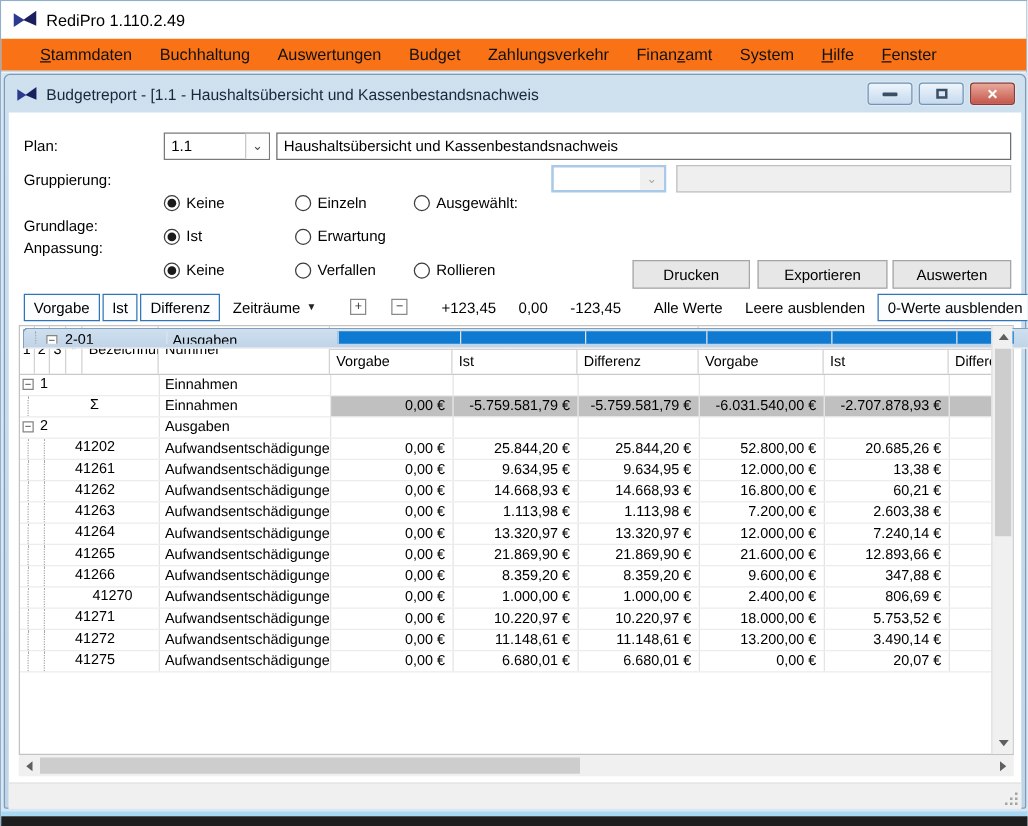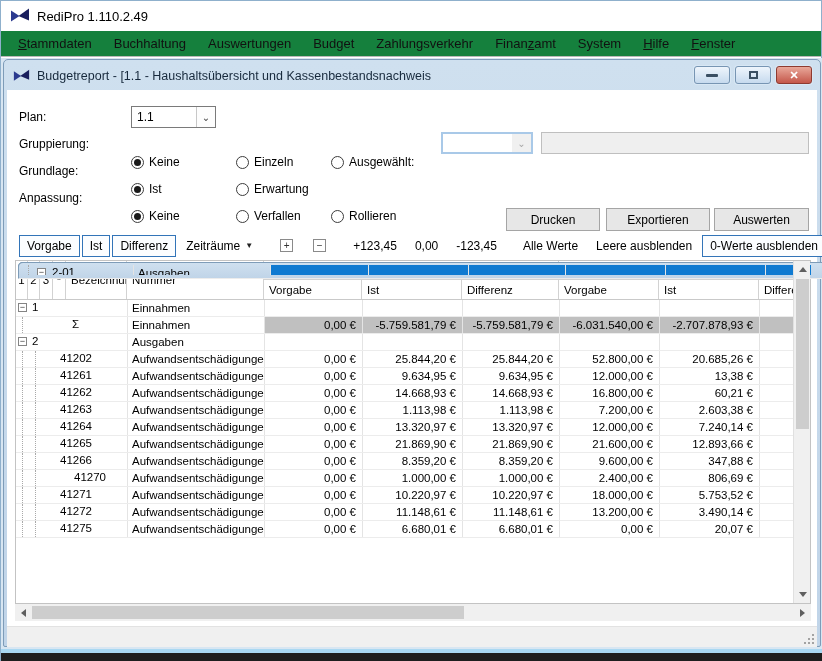--- a/index.html
+++ b/index.html
@@ -6,21 +6,21 @@
   html,body { width:822px; height:661px; }
   body { font-family:"Liberation Sans", sans-serif; background:#fff; overflow:hidden; }
   .screen { position:relative; width:822px; height:661px; background:#fff; border:1px solid #8fb0cc; }
 
   
   .main-titlebar { position:absolute; left:0; top:0; width:100%; height:30px; background:#fff; display:flex; align-items:center; padding-left:9px; }
   .main-titlebar .title { font-size:13px; color:#000; margin-left:7px; }
   .logo { width:20px; height:16px; display:inline-block; }
 
   
-  .menubar { position:absolute; left:0; top:30px; width:100%; height:26px; background:#15803d; border-bottom:1px solid #b9b9b9; display:flex; align-items:center; padding-left:6px; }
+  .menubar { position:absolute; left:0; top:30px; width:100%; height:26px; background:#f97316; border-bottom:1px solid #b9b9b9; display:flex; align-items:center; padding-left:20px; }
   .menu-item { font-size:13px; color:#111; padding:4px 11px; cursor:default; }
   .menu-item u { text-decoration:underline; }
 
   
   .mdi { position:absolute; left:0; top:57px; width:822px; height:591px; background:#d8e6f2; }
 
   
   .child { position:absolute; left:2px; top:1px; width:818px; height:588px; background:linear-gradient(#cfe0ef,#c0d4e8); border:1px solid #7e9cb8; border-radius:5px 5px 2px 2px; padding:2px 3px 3px 3px; }
   .child-titlebar { height:28px; display:flex; align-items:center; padding-left:6px; position:relative; }
   .child-titlebar .title { font-size:12.5px; color:#17293c; margin-left:7px; white-space:nowrap; }
@@ -146,32 +146,33 @@
 
       <div class="client">
 
         <div class="flabel" style="top:20px">Plan:</div>
         <div class="combo" style="left:124px; top:16px; width:85px">
           <span class="cval">1.1</span>
           <span class="cbtn">
               <span>⌄</span>
             </span>
         </div>
+        <div class="tinput" style="left:214px; top:16px; width:588px">Haushaltsübersicht und Kassenbestandsnachweis</div>
 
         <div class="flabel" style="top:47px">Gruppierung:</div>
         <div id="gruppierung-opts"></div>
         <div class="combo disabled" style="left:434px; top:42px; width:92px">
           <span class="cval"></span>
           <span class="cbtn">
               <span>⌄</span>
             </span>
         </div>
         <div class="tinput disabled" style="left:534px; top:42px; width:268px"></div>
 
-        <div class="flabel" style="top:74px">Grundlage:</div>
+        <div class="flabel" style="top:84px">Grundlage:</div>
         <div id="grundlage-opts"></div>
 
         <div class="flabel" style="top:101px">Anpassung:</div>
         <div id="anpassung-opts"></div>
 
         <button class="act-btn" style="left:499px; width:94px">Drucken</button>
         <button class="act-btn" style="left:599px; width:104px">Exportieren</button>
         <button class="act-btn" style="left:707px; width:95px">Auswerten</button>
 
         <div class="toolbar">

